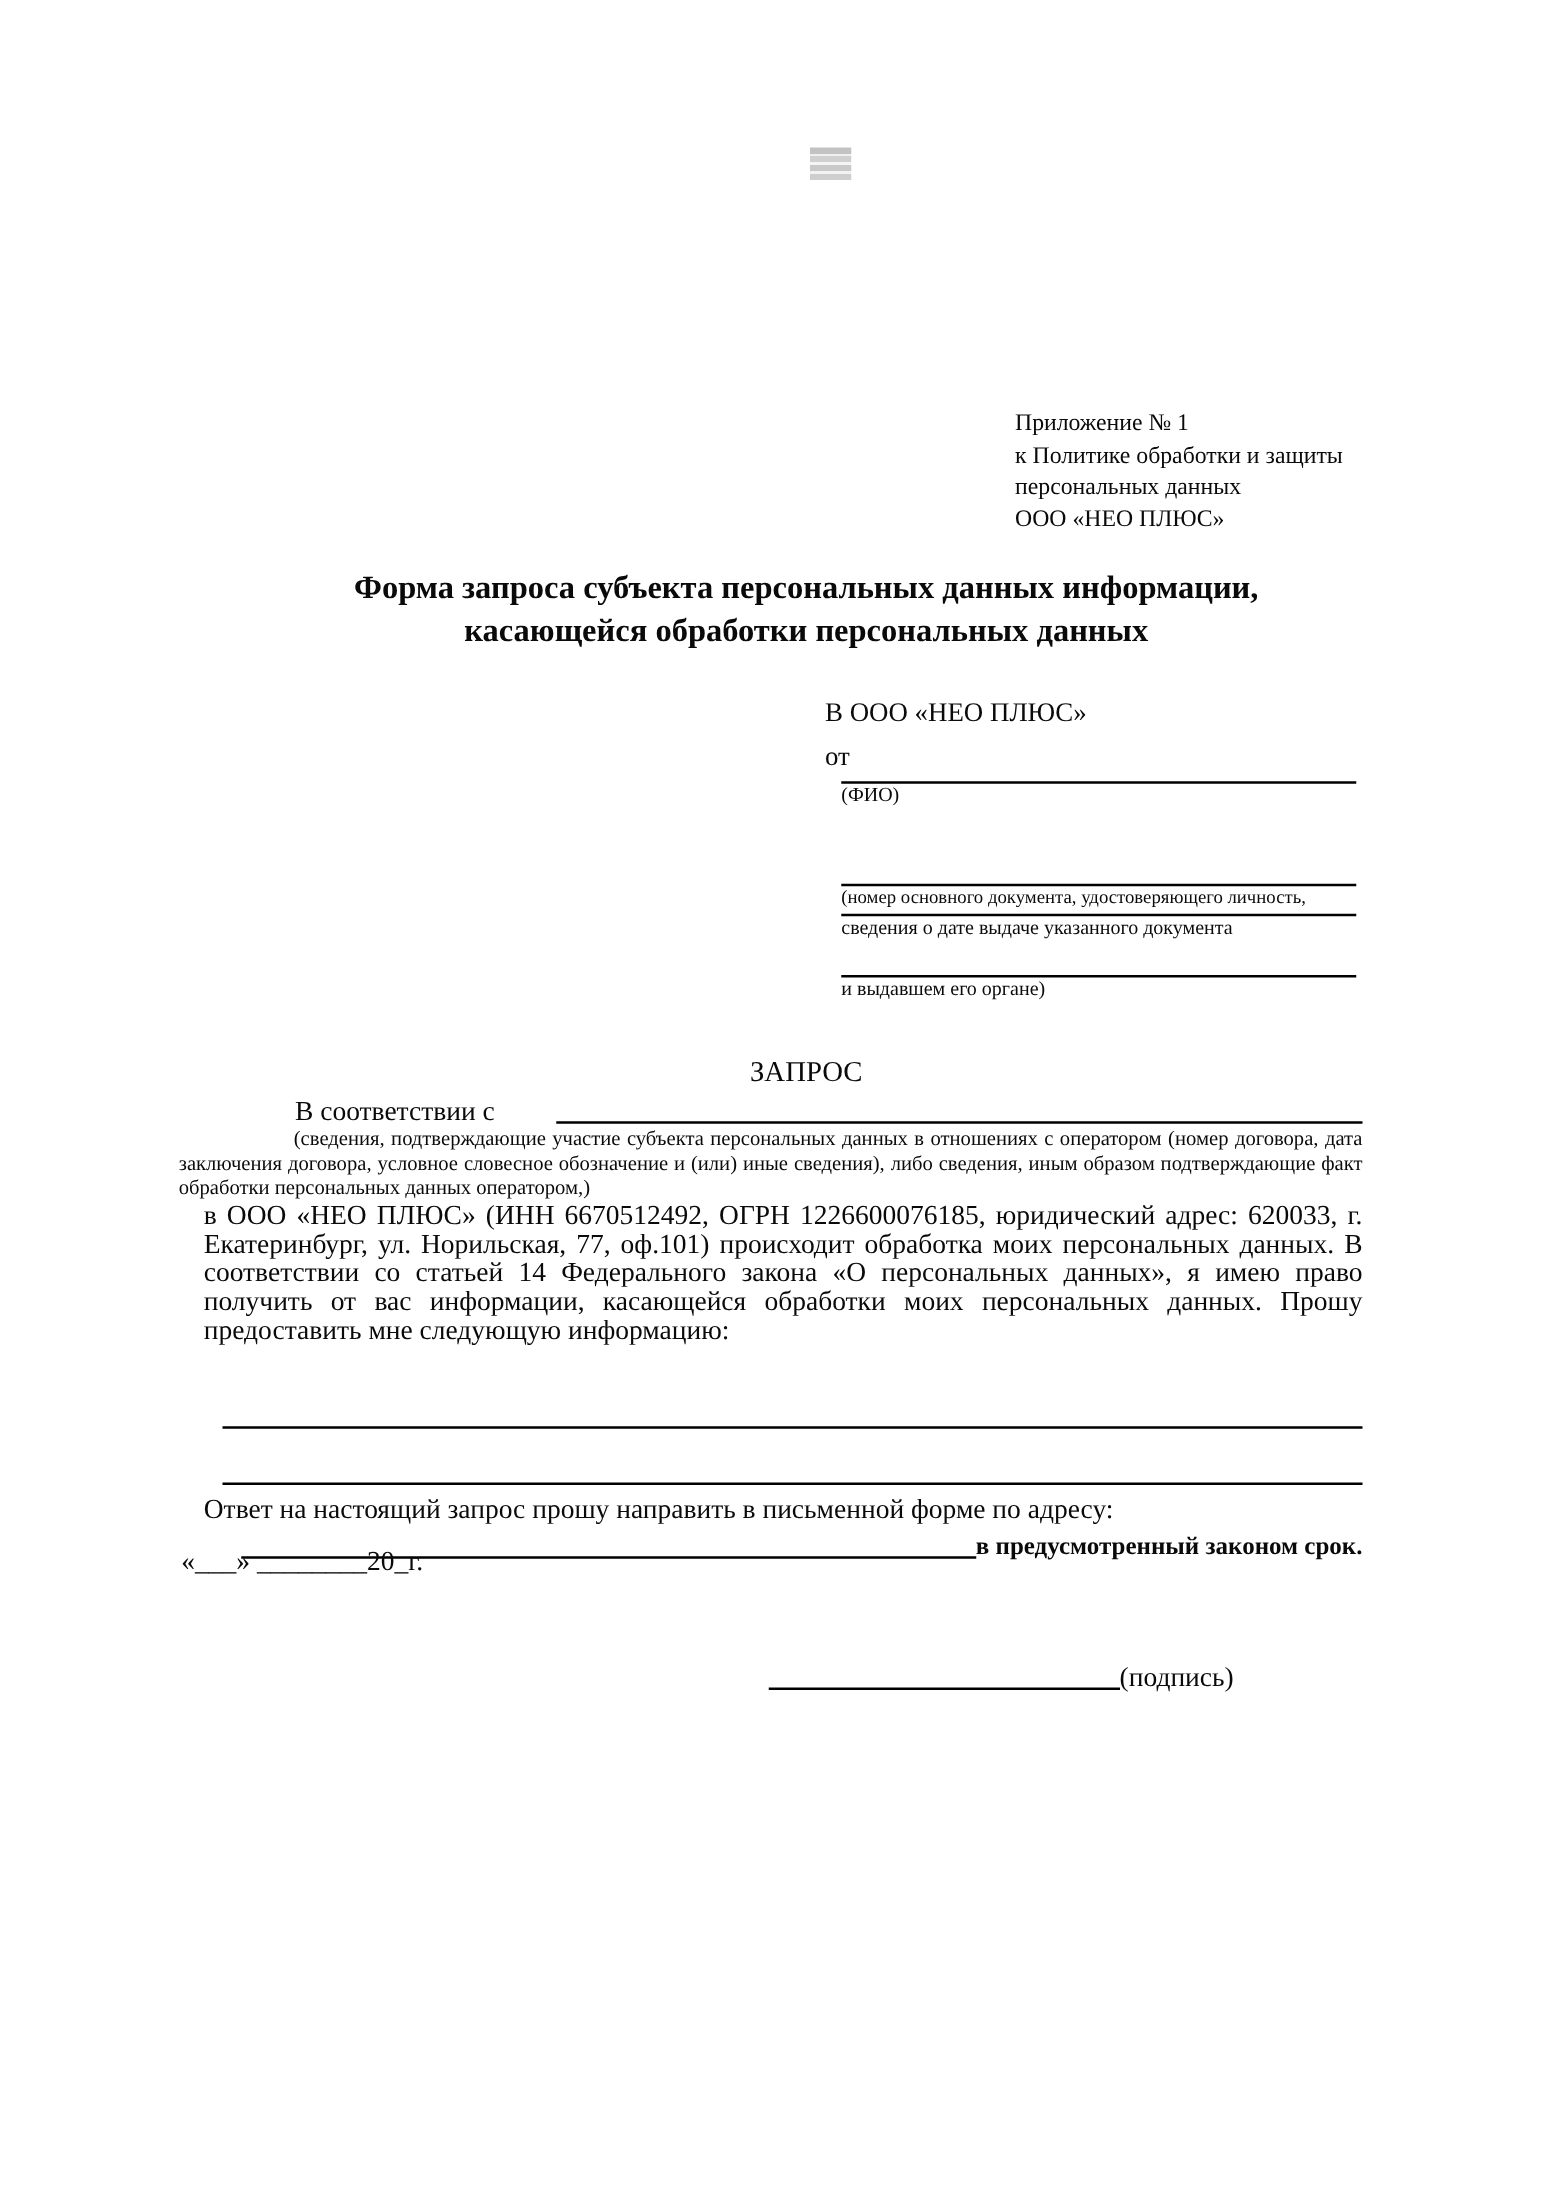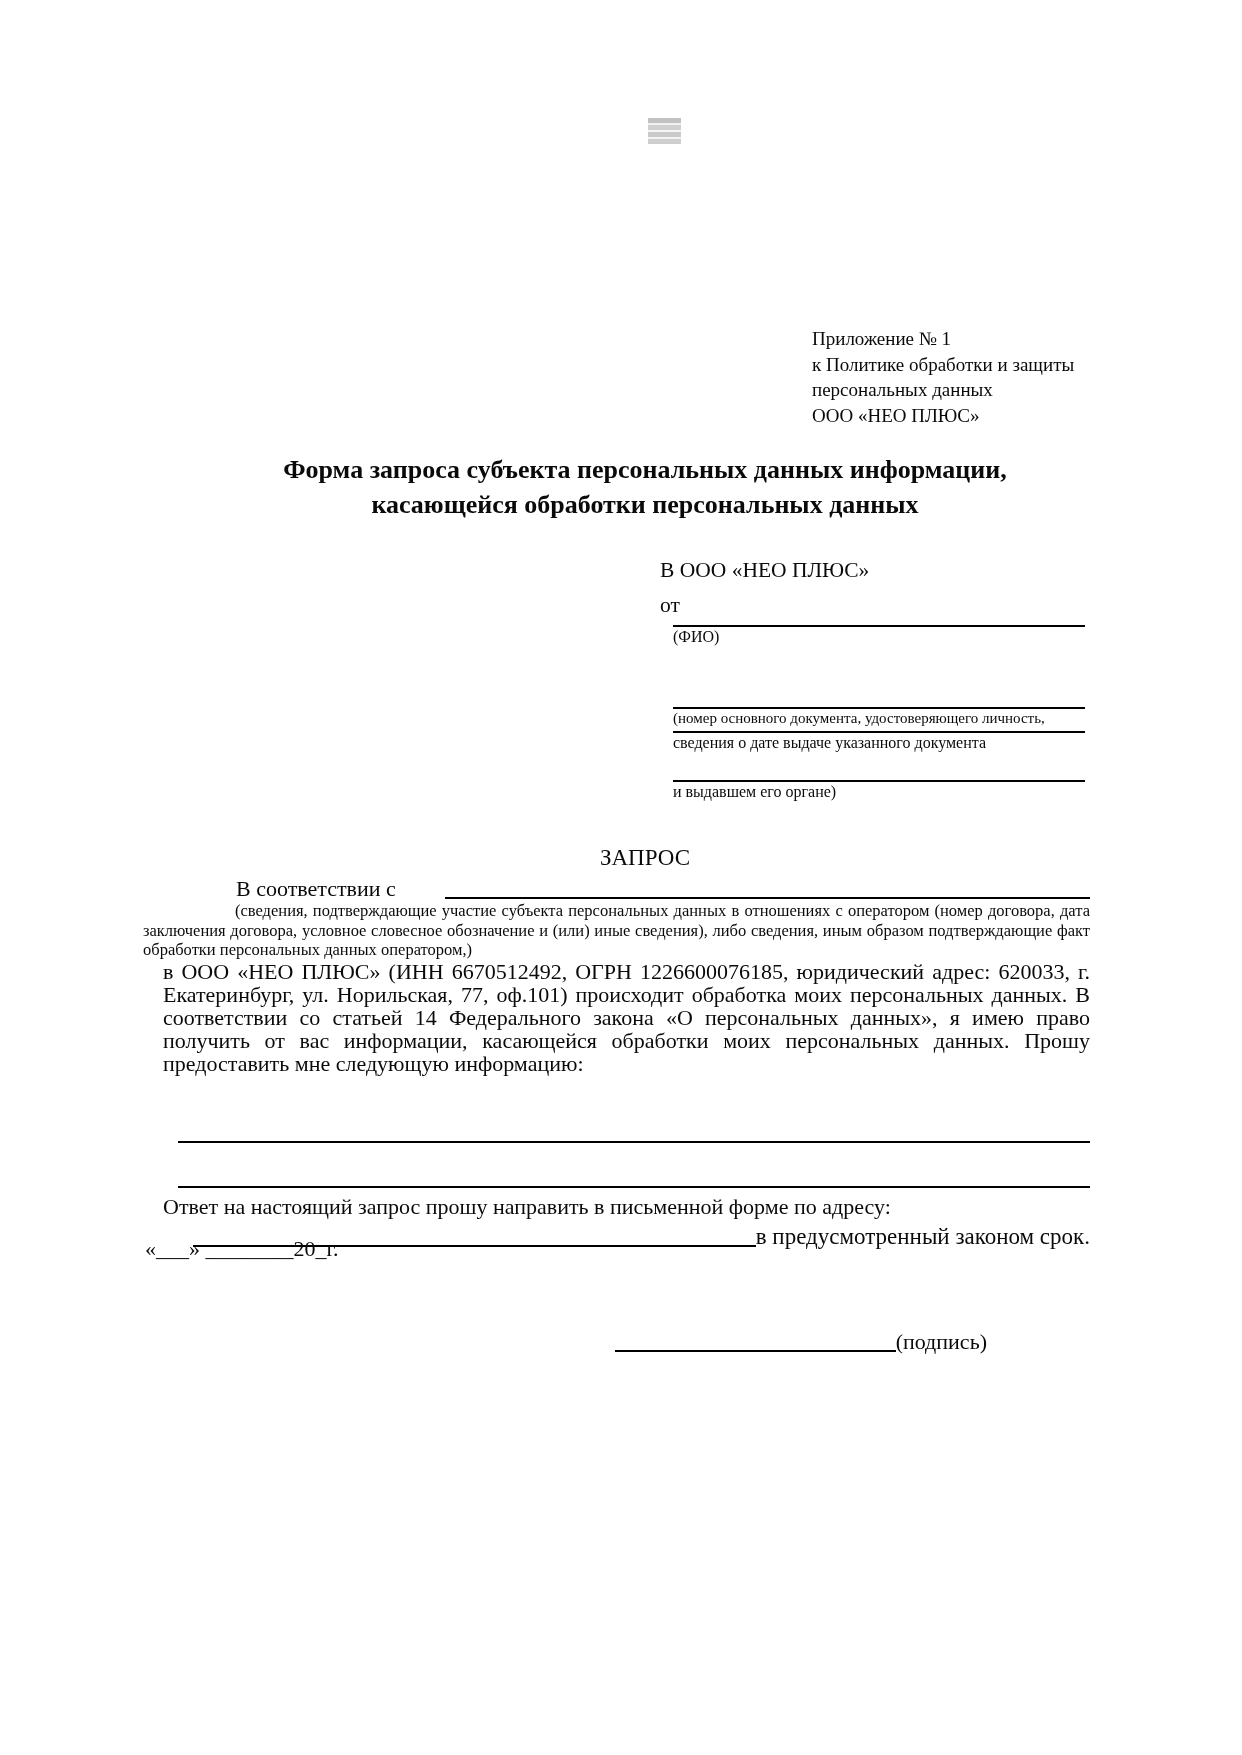--- a/index.html
+++ b/index.html
@@ -53,21 +53,21 @@
     left:163px; top:960px; width:927px;
     font-size:22px; line-height:23px; text-align:justify;
   }
 
   .blank { left:178px; width:912px; border-top:2px solid #000; height:0; }
   .blank1 { top:1141px; }
   .blank2 { top:1186px; }
 
   .reply1 { left:163px; top:1194px; width:927px; text-align:left; font-size:22px; }
 
-  .reply2 { left:193px; top:1224px; width:897px; display:flex; font-size:23px; line-height:26px; }
+  .reply2 { left:193px; top:1224px; width:897px; display:flex; font-size:20px; line-height:26px;font-weight:bold; }
   .reply2 .suffix { white-space:nowrap; }
 
   .date-blank { left:145px; top:1236px; font-size:22px; white-space:pre; }
 
   .sign-row { left:615px; top:1296px; width:372px; display:flex; font-size:22px; line-height:26px;margin-top:33px; }
   .sign-row .suffix { white-space:nowrap; }
 </style>
 </head>
 <body>
 

